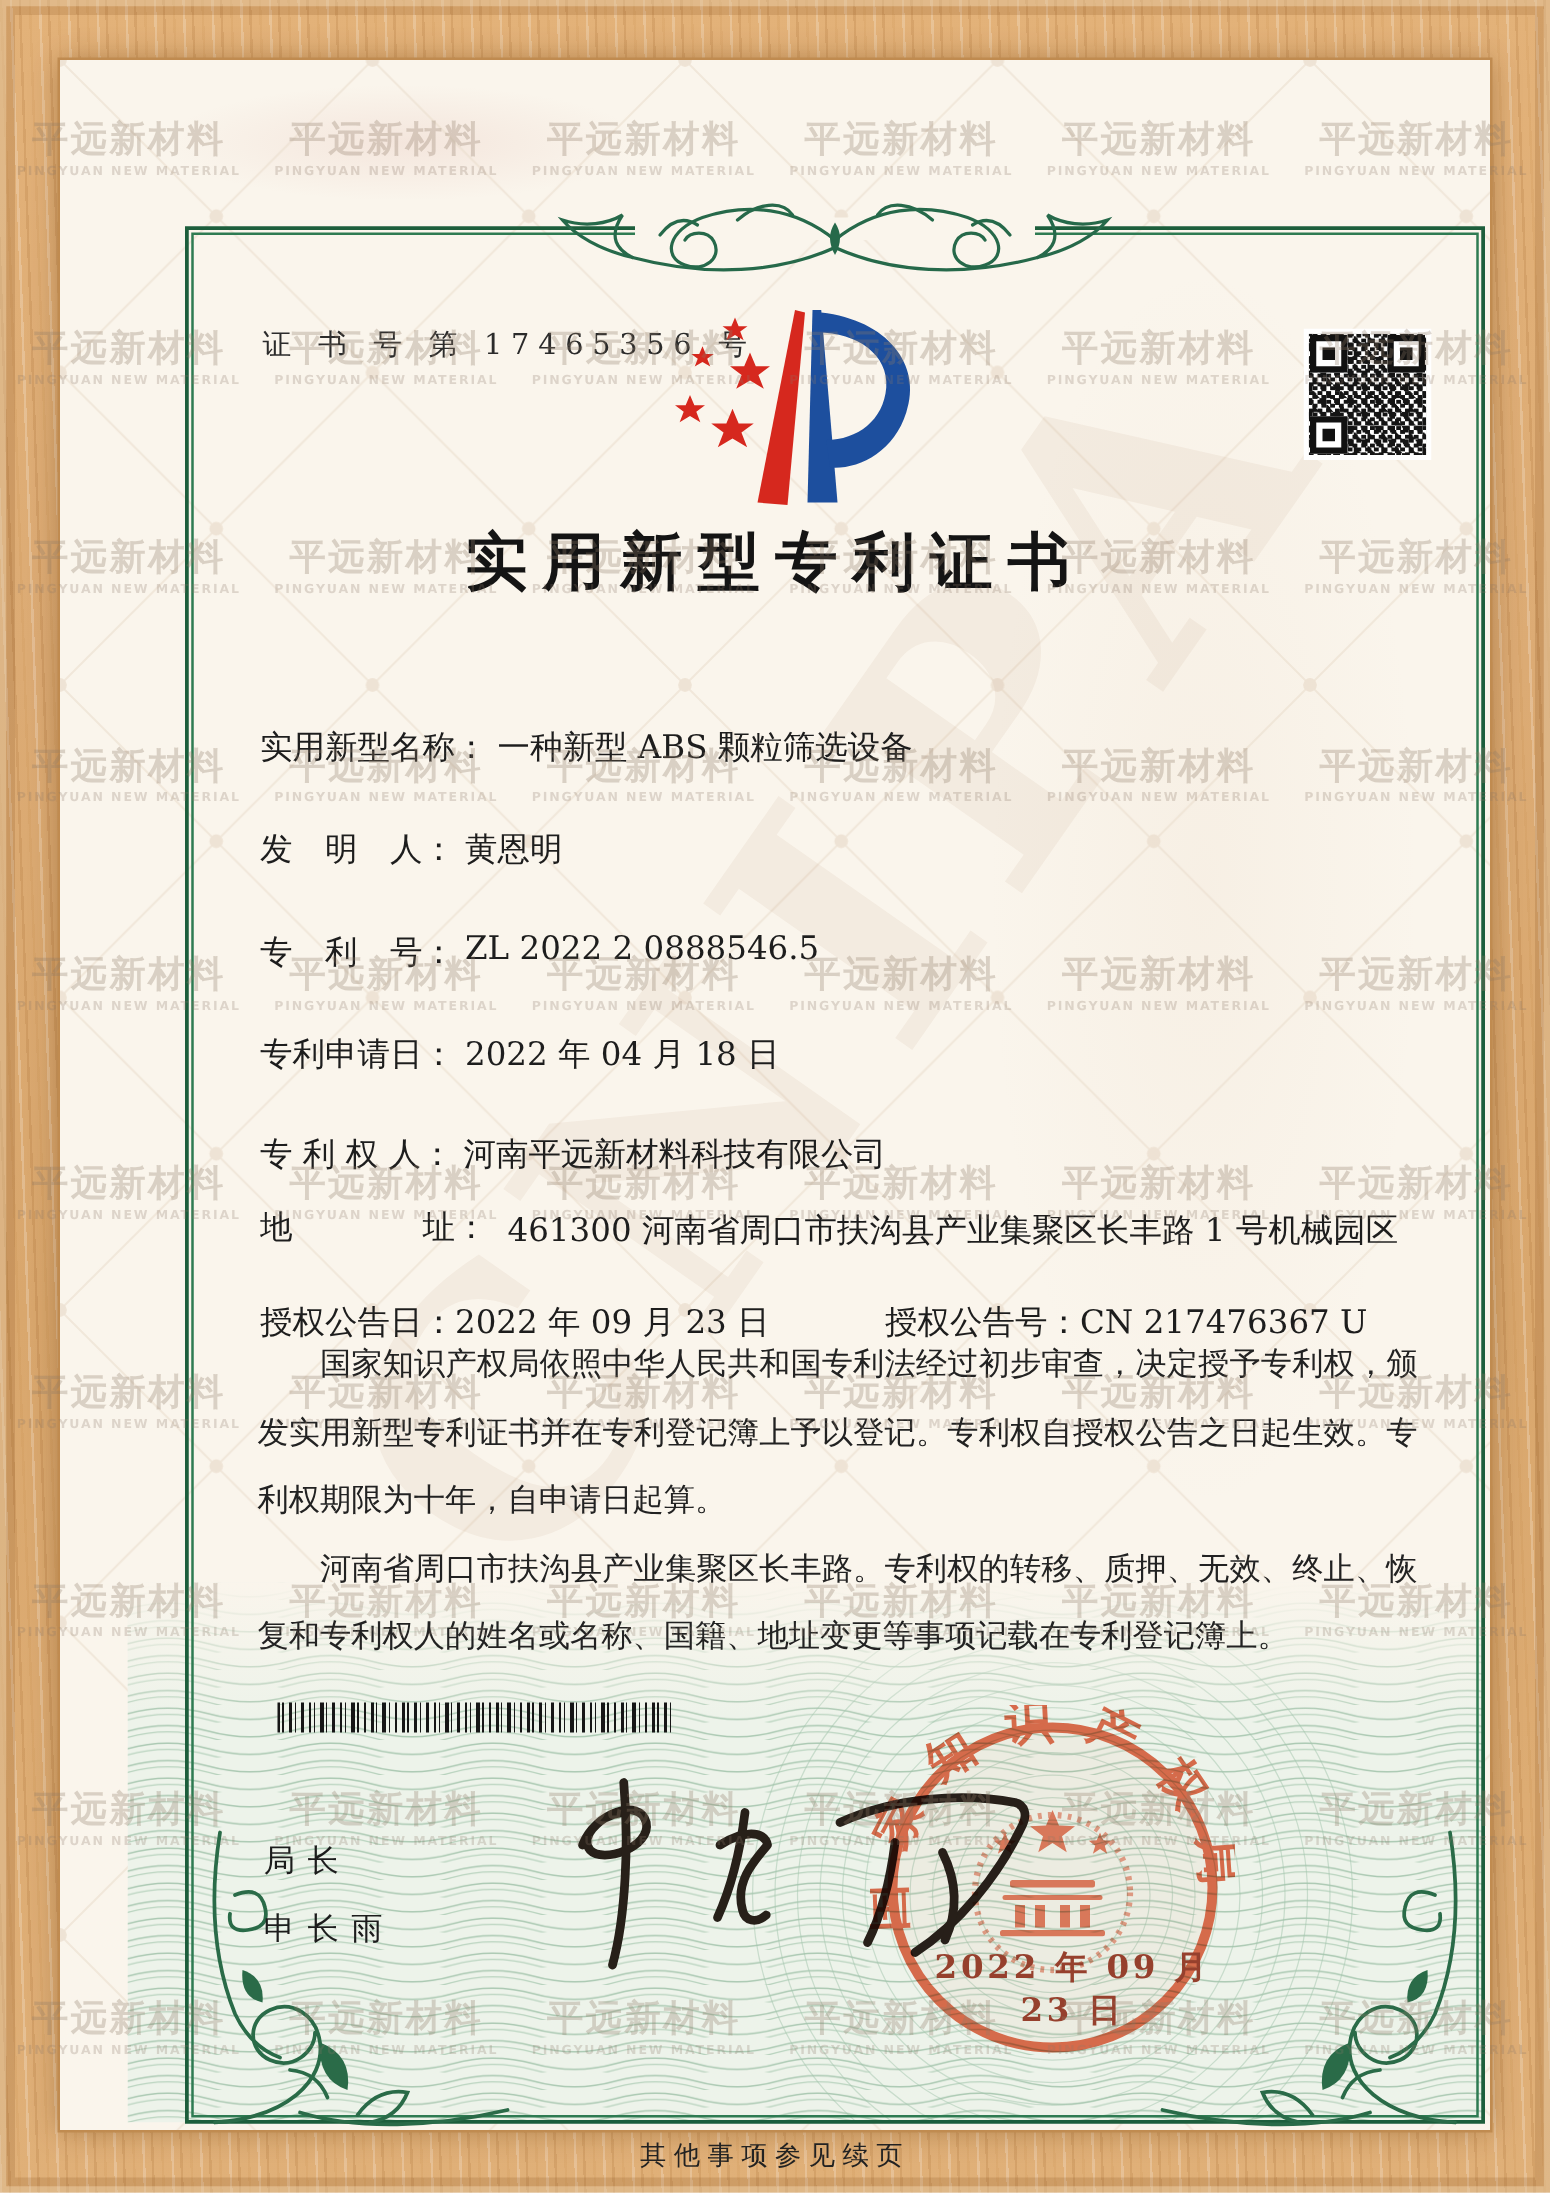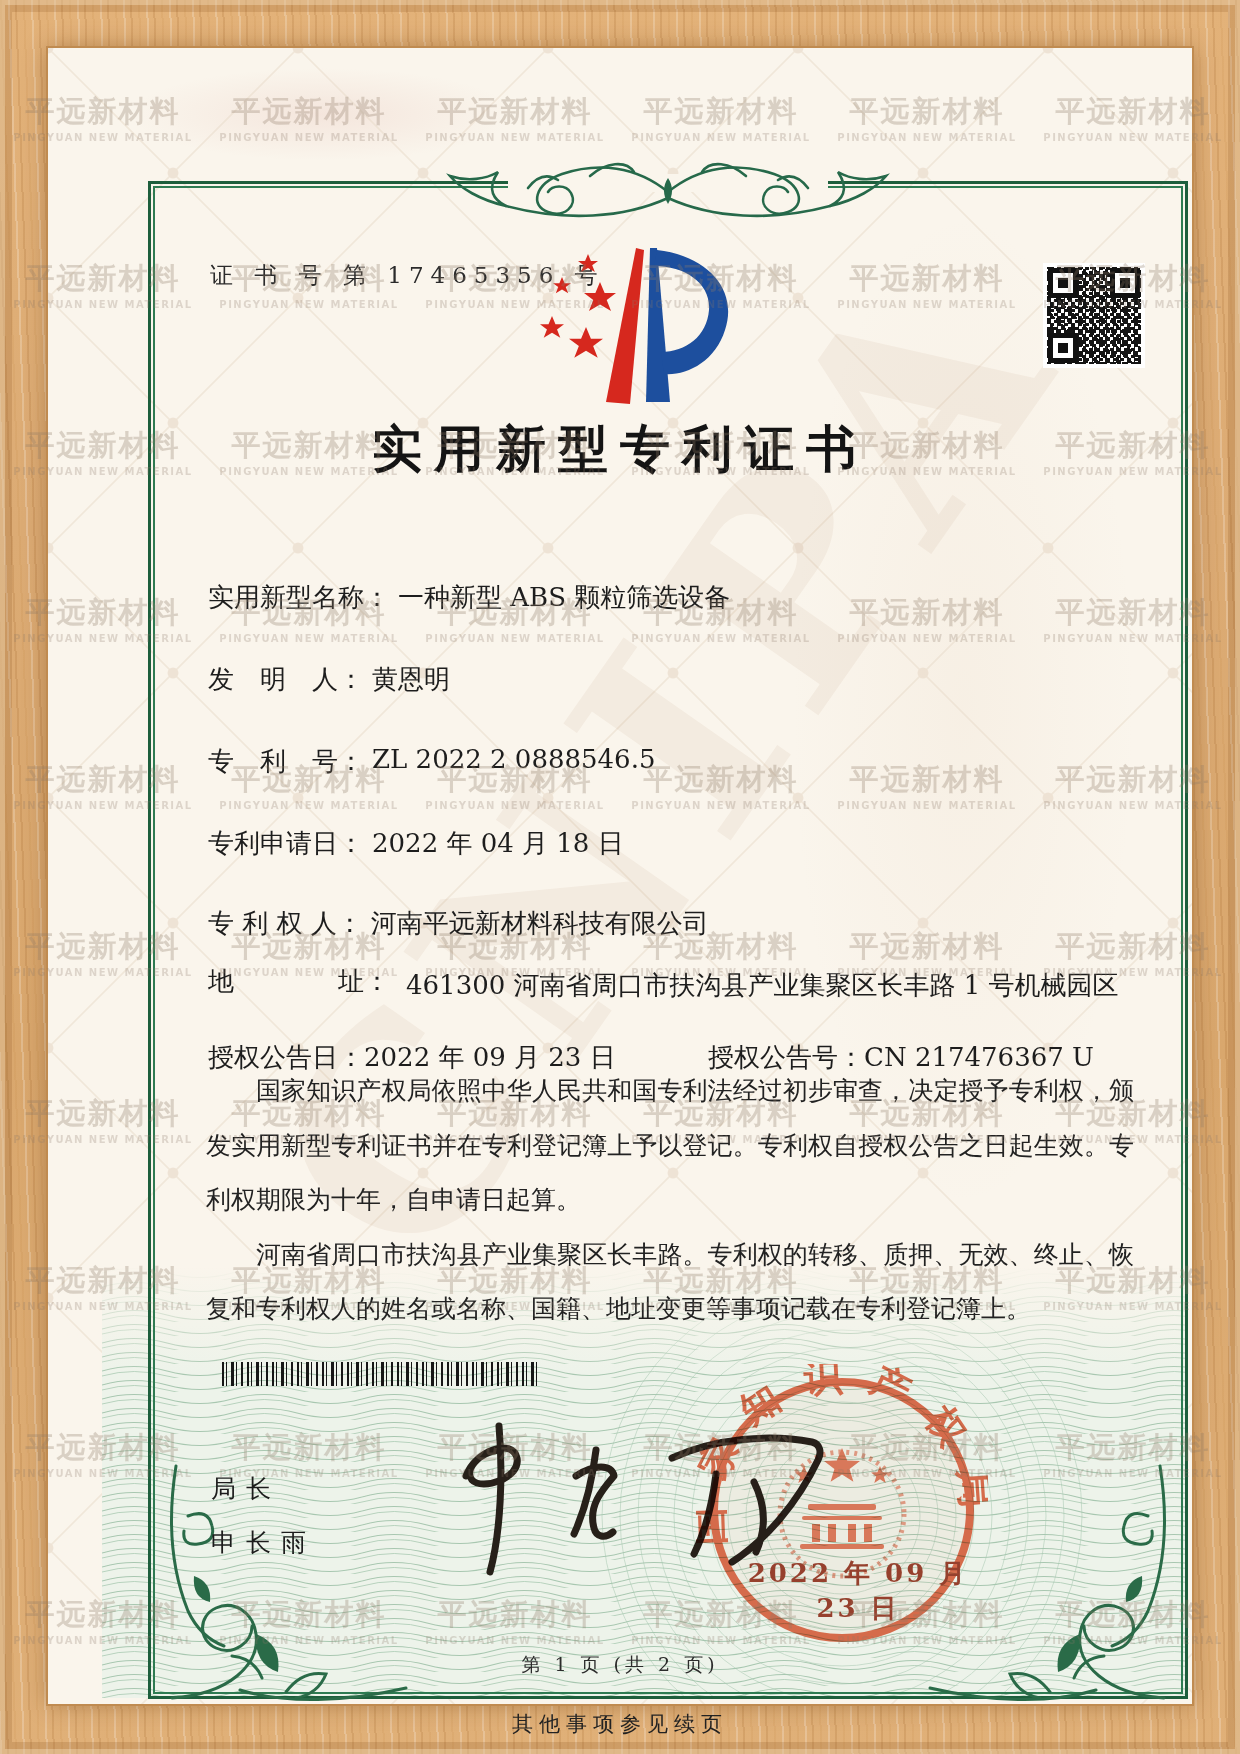--- a/index.html
+++ b/index.html
@@ -298,21 +298,20 @@
       <rect x="116" y="160" width="8" height="18"></rect>
       <rect x="132" y="160" width="8" height="18"></rect>
       <rect x="152" y="160" width="8" height="18"></rect>
       <rect x="168" y="160" width="8" height="18"></rect>
       <rect x="104" y="180" width="84" height="5" rx="2"></rect>
     </g>
   </svg>
 
   <div class="seal-date">2022 年 09 月 23 日</div>
 
-  <div class="page-info">第 1 页 (共 2 页)</div>
 
   <div class="footer-note">其他事项参见续页</div>
 
 </div>
 
 <div class="wm-layer">
   <div class="wm-cell">
     <span class="wm-cn">平远新材料</span>
     <span class="wm-en">PINGYUAN NEW MATERIAL</span>
   </div>

